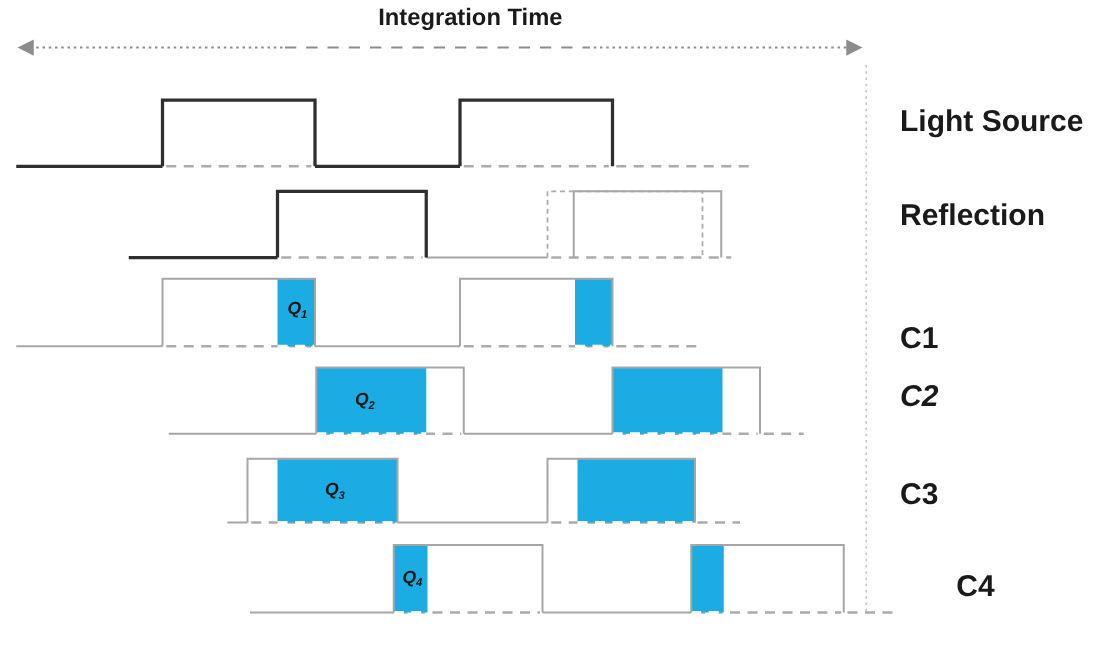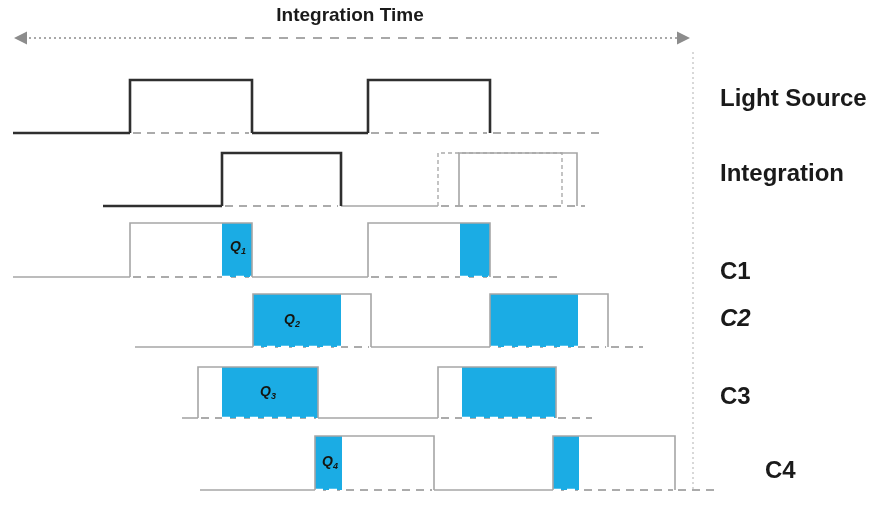--- a/index.html
+++ b/index.html
@@ -1,21 +1,21 @@
 <!DOCTYPE html>
 <html><head>
 <meta charset="utf-8">
 <style>
   html,body{margin:0;padding:0;background:#ffffff;}
   body{width:877px;height:518px;overflow:hidden;font-family:"Liberation Sans",sans-serif;}
   .stage{position:relative;width:877px;height:518px;background:#ffffff;}
   #wave-svg{position:absolute;left:0;top:0;}
   .title{
     position:absolute;left:250px;top:4px;width:200px;
-    text-align:center;font-weight:bold;font-size:19px;color:#1a1a1a;
+    text-align:right;font-weight:bold;font-size:19px;color:#1a1a1a;
     letter-spacing:0px;white-space:nowrap;
   }
   .row-label{
     position:absolute;left:720px;font-weight:bold;font-size:24px;color:#1a1a1a;
     white-space:nowrap;
   }
 </style>
 </head>
 <body>
 
@@ -87,18 +87,18 @@
       <line x1="200" y1="490" x2="315" y2="490" stroke="#A6A6A6" stroke-width="1.6"></line>
       <line x1="434" y1="490" x2="553" y2="490" stroke="#A6A6A6" stroke-width="1.6"></line>
       <path d="M 315 490 L 315 436 L 434 436 L 434 490" fill="none" stroke="#A6A6A6" stroke-width="1.6" stroke-linejoin="miter"></path>
       <path d="M 553 490 L 553 436 L 675 436 L 675 490" fill="none" stroke="#A6A6A6" stroke-width="1.6" stroke-linejoin="miter"></path>
       <text x="322" y="466" fill="#15150f" font-family="&quot;Liberation Sans&quot;, sans-serif" font-size="14" font-weight="bold" font-style="italic">Q<tspan font-size="9" dy="3">4</tspan></text>
     </svg>
 
   <div class="title">Integration Time</div>
 
   <div class="row-label" style="top: 84px;">Light Source</div>
-  <div class="row-label" style="top: 159px;">Integration</div>
+  <div class="row-label" style="top: 159px;">Reflection</div>
   <div class="row-label" style="top: 229px; margin-top: 28px;">C1</div>
   <div class="row-label" style="top: 304px; font-style: italic;">C2</div>
   <div class="row-label" style="top: 382px;">C3</div>
   <div class="row-label" style="top: 456px; margin-left: 45px;">C4</div>
 </div>
 
 </body></html>

